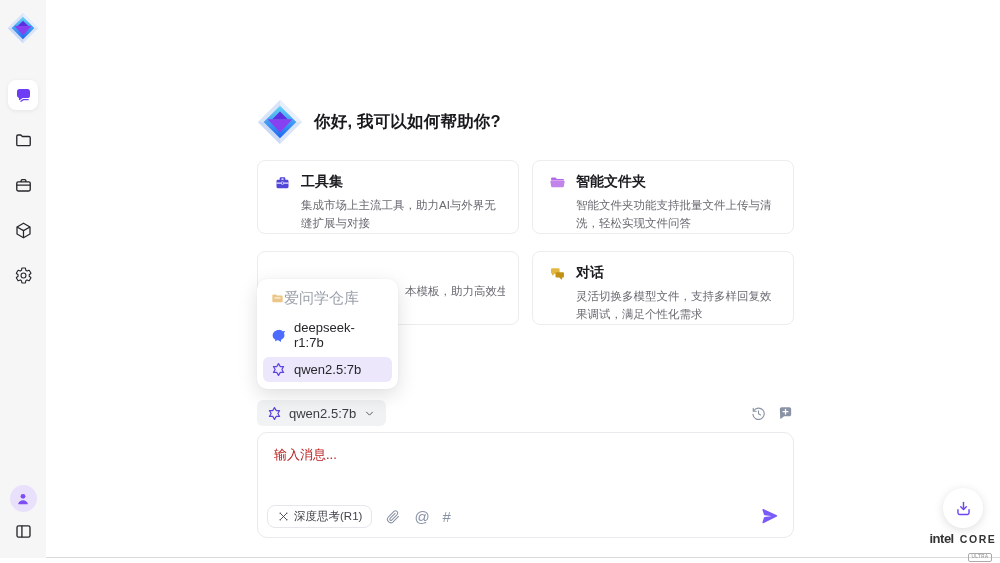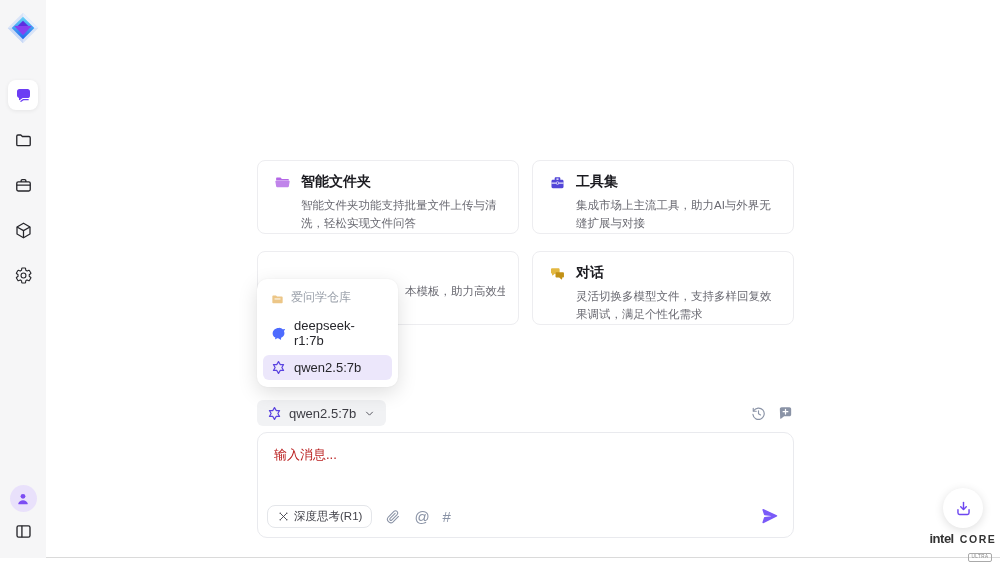--- a/index.html
+++ b/index.html
@@ -38,22 +38,22 @@
   .card-head svg { width:17px; height:17px; flex:none; }
   .card-title { font-size:14px; font-weight:700; color:#1b1b20; }
   .card-desc { margin-top:5px; padding-left:27px; font-size:11.5px; line-height:1.6; color:#6a6a72; }
   .card-desc-frag { position:absolute; left:147px; top:32px; font-size:11.5px; color:#6a6a72;
                     white-space:nowrap; max-width:100px; overflow:hidden; }
 
   
   .dropdown { position:absolute; left:0; top:279px; width:141px; background:#fff;
               border-radius:10px; padding:7px 6px;
               box-shadow:0 6px 20px rgba(0,0,0,.13), 0 0 2px rgba(0,0,0,.06); z-index:6; }
-  .dd-group { display:flex; align-items:flex-end; gap:7px; padding:3px 8px 5px;
-              font-size:12px; color:#9aa0aa; }
+  .dd-group { display:flex; align-items:center; padding:3px 8px 5px;
+              font-size:15px; color:#9aa0aa; }
   .dd-group svg { width:13px; height:13px; flex:none; }
   .dd-option { display:flex; align-items:center; gap:8px; padding:5px 8px; margin-top:2px;
                border-radius:6px; font-size:13px; color:#26262b; cursor:pointer; }
   .dd-option svg { width:15px; height:15px; flex:none; }
   .dd-option.selected { background:#ece7fb; }
 
   
   .selector-row { position:absolute; top:400px; left:0; width:537px;
                   display:flex; align-items:center; }
   .model-btn { display:flex; align-items:center; gap:7px; height:26px; padding:0 10px;
@@ -175,48 +175,67 @@
             <rect x="3.8" y="4.8" width="16.4" height="14.4" rx="2"></rect>
               <path d="M10 4.8v14.4"></path>
           </svg>
         </span>
       </div>
     </div>
   </aside>
 
   <main class="main">
 
+    <div class="greeting">
+      <div style="width:46px;height:46px">
+        <svg viewBox="0 0 48 48">
+          <defs>
+              <linearGradient id="gA" x1="0" y1="0" x2="0" y2="1">
+            <stop offset="0" stop-color="#66d4f7"></stop>
+                <stop offset="1" stop-color="#1e66ee"></stop>
+          </linearGradient>
+            </defs>
+          <polygon points="24,1 47,24 24,47 1,24" fill="#d9e4f8"></polygon>
+          <polygon points="24,1 47,24 24,24" fill="#e8effc"></polygon>
+          <polygon points="1,24 24,24 24,47" fill="#c9d9f6"></polygon>
+          <polygon points="24,7 41,24 24,41 7,24" fill="url(#gA)"></polygon>
+          <polygon points="11,21 37,21 24,35" fill="#8741f0"></polygon>
+          <polygon points="16,21 32,21 24,13" fill="#5c2fe0"></polygon>
+        </svg>
+      </div>
+      <h1>你好, 我可以如何帮助你?</h1>
+    </div>
 
     <div class="cards">
-
-      <div class="card">
-        <div class="card-head">
-          <span style="display:flex">
-            <svg viewBox="0 0 24 24">
-              <path fill="#b467e6" d="M3 6.3C3 5.6 3.6 5 4.3 5h4.9l1.9 1.9h8.6c.7 0 1.3.6 1.3 1.3v1H3V6.3z"></path>
-              <path fill="#c084ea" d="M2.6 9.6h18.8c.5 0 .8.4.7.9l-1.2 7c-.1.6-.7 1.1-1.3 1.1H4.4c-.6 0-1.2-.5-1.3-1.1l-1.2-7c-.1-.5.2-.9.7-.9z"></path>
-            </svg>
-          </span>
-          <span class="card-title">智能文件夹</span>
-        </div>
-        <div class="card-desc">智能文件夹功能支持批量文件上传与清洗，轻松实现文件问答</div>
-      </div>
 
       <div class="card">
         <div class="card-head">
           <span style="display:flex">
             <svg viewBox="0 0 24 24">
               <path fill="#5246d8" d="M9.6 4.6h4.8c.9 0 1.6.7 1.6 1.6V8h2.6c1 0 1.9.8 1.9 1.9v8.2c0 1-.8 1.9-1.9 1.9H5.4c-1 0-1.9-.8-1.9-1.9V9.9c0-1 .8-1.9 1.9-1.9H8V6.2c0-.9.7-1.6 1.6-1.6zm.9 3.4h3V6.2h-3V8z"></path>
               <rect x="3.5" y="12.1" width="17" height="1.5" fill="#fff"></rect>
               <rect x="10.6" y="11" width="2.8" height="3.6" rx=".6" fill="#5246d8" stroke="#fff" stroke-width=".8"></rect>
             </svg>
           </span>
           <span class="card-title">工具集</span>
         </div>
         <div class="card-desc">集成市场上主流工具，助力AI与外界无缝扩展与对接</div>
+      </div>
+
+      <div class="card">
+        <div class="card-head">
+          <span style="display:flex">
+            <svg viewBox="0 0 24 24">
+              <path fill="#b467e6" d="M3 6.3C3 5.6 3.6 5 4.3 5h4.9l1.9 1.9h8.6c.7 0 1.3.6 1.3 1.3v1H3V6.3z"></path>
+              <path fill="#c084ea" d="M2.6 9.6h18.8c.5 0 .8.4.7.9l-1.2 7c-.1.6-.7 1.1-1.3 1.1H4.4c-.6 0-1.2-.5-1.3-1.1l-1.2-7c-.1-.5.2-.9.7-.9z"></path>
+            </svg>
+          </span>
+          <span class="card-title">智能文件夹</span>
+        </div>
+        <div class="card-desc">智能文件夹功能支持批量文件上传与清洗，轻松实现文件问答</div>
       </div>
 
       <div class="card">
         <div class="card-desc-frag">本模板，助力高效生成多</div>
       </div>
 
       <div class="card">
         <div class="card-head">
           <span style="display:flex">
             <svg viewBox="0 0 24 24">

